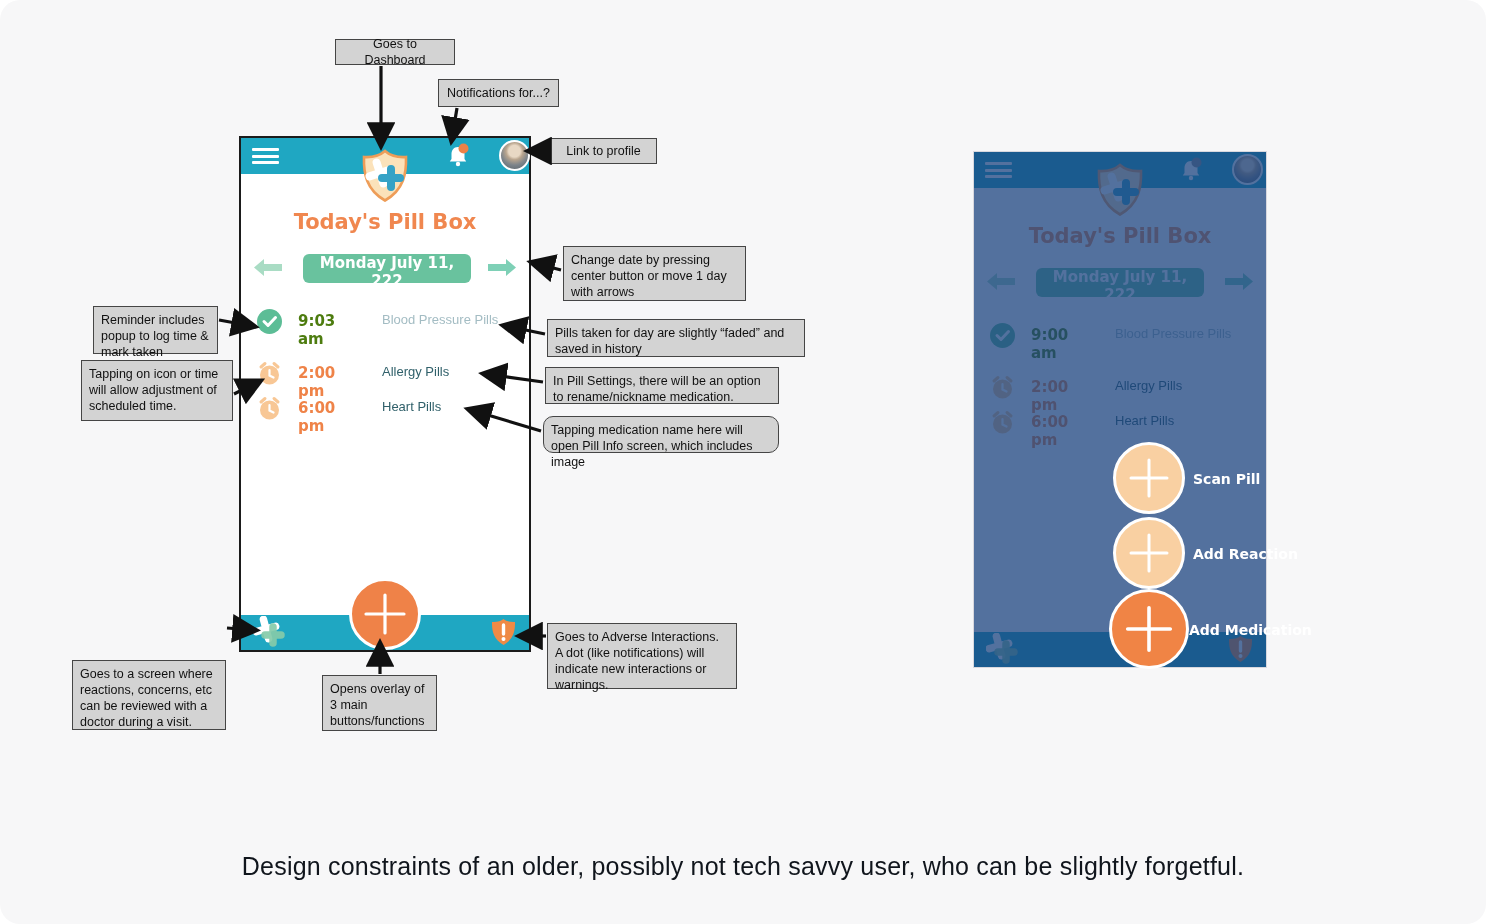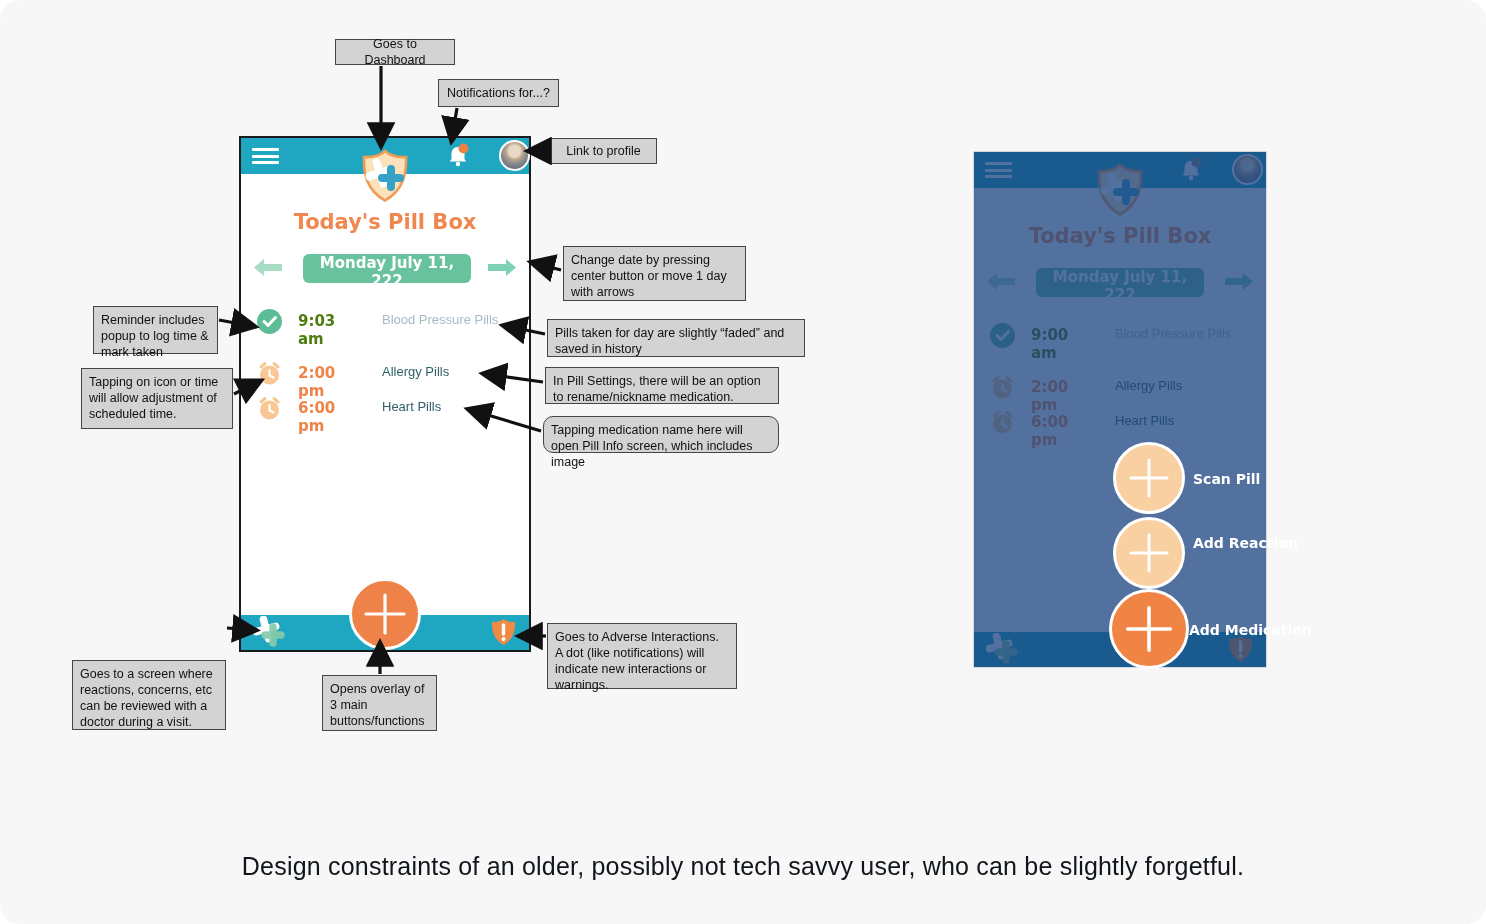--- a/index.html
+++ b/index.html
@@ -236,40 +236,40 @@
           <path d="M33 15 L33 51 M15 33 L51 33" stroke="#ffffff" stroke-width="3" stroke-linecap="round"></path>
         </svg>
       </div>
       <div class="menu-label" style="top:319px;">Scan Pill</div>
 
       <div class="menu-circle small" style="top:365px;">
         <svg class="plus-thin" viewBox="0 0 66 66">
           <path d="M33 15 L33 51 M15 33 L51 33" stroke="#ffffff" stroke-width="3" stroke-linecap="round"></path>
         </svg>
       </div>
-      <div class="menu-label" style="top:383px;">Add Reaction</div>
+      <div class="menu-label" style="top:394px;">Add Reaction</div>
 
       <div class="menu-circle big" style="top:437px;">
         <svg class="plus-thin" viewBox="0 0 66 66">
           <path d="M33 14 L33 52 M14 33 L52 33" stroke="#ffffff" stroke-width="3.2" stroke-linecap="round"></path>
         </svg>
       </div>
       <div class="menu-label" style="top:470px; left:183px;">Add Medication</div>
     </div>
   </div>
 
   <div class="note center" style="left:335px; top:39px;  width:120px; height:26px;">Goes to Dashboard</div>
   <div class="note center" style="left:438px; top:79px;  width:121px; height:28px;">Notifications for...?</div>
   <div class="note center" style="left:550px; top:138px; width:107px; height:26px;">Link to profile</div>
   <div class="note" style="left:563px; top:246px; width:183px; height:55px;">Change date by pressing center button or move 1 day with arrows</div>
   <div class="note" style="left:547px; top:319px; width:258px; height:38px;">Pills taken for day are slightly “faded” and saved in history</div>
   <div class="note" style="left:545px; top:367px; width:234px; height:37px;">In Pill Settings, there will be an option to rename/nickname medication.</div>
   <div class="note" style="left:543px; top:416px; width:236px; height:37px;border-radius:10px;">Tapping medication name here will open Pill Info screen, which includes image</div>
   <div class="note" style="left:93px;  top:306px; width:125px; height:48px;">Reminder includes popup to log time &amp; mark taken</div>
-  <div class="note" style="left:81px;  top:368px; width:152px; height:61px;">Tapping on icon or time will allow adjustment of scheduled time.</div>
+  <div class="note" style="left:81px;  top:360px; width:152px; height:61px;">Tapping on icon or time will allow adjustment of scheduled time.</div>
   <div class="note" style="left:72px;  top:620px; width:154px; height:70px;margin-top:40px;">Goes to a screen where reactions, concerns, etc can be reviewed with a doctor during a visit.</div>
   <div class="note" style="left:322px; top:675px; width:115px; height:56px;">Opens overlay of 3 main buttons/functions</div>
   <div class="note" style="left:547px; top:623px; width:190px; height:66px;">Goes to Adverse Interactions. A dot (like notifications) will indicate new interactions or warnings.</div>
 
   <svg class="arrows" width="1486" height="924" viewBox="0 0 1486 924">
     <defs>
       <marker id="ah" markerWidth="9" markerHeight="9" refX="6.5" refY="4.5" orient="auto">
         <path d="M0,0 L9,4.5 L0,9 z" fill="#111111"></path>
       </marker>
     </defs>

